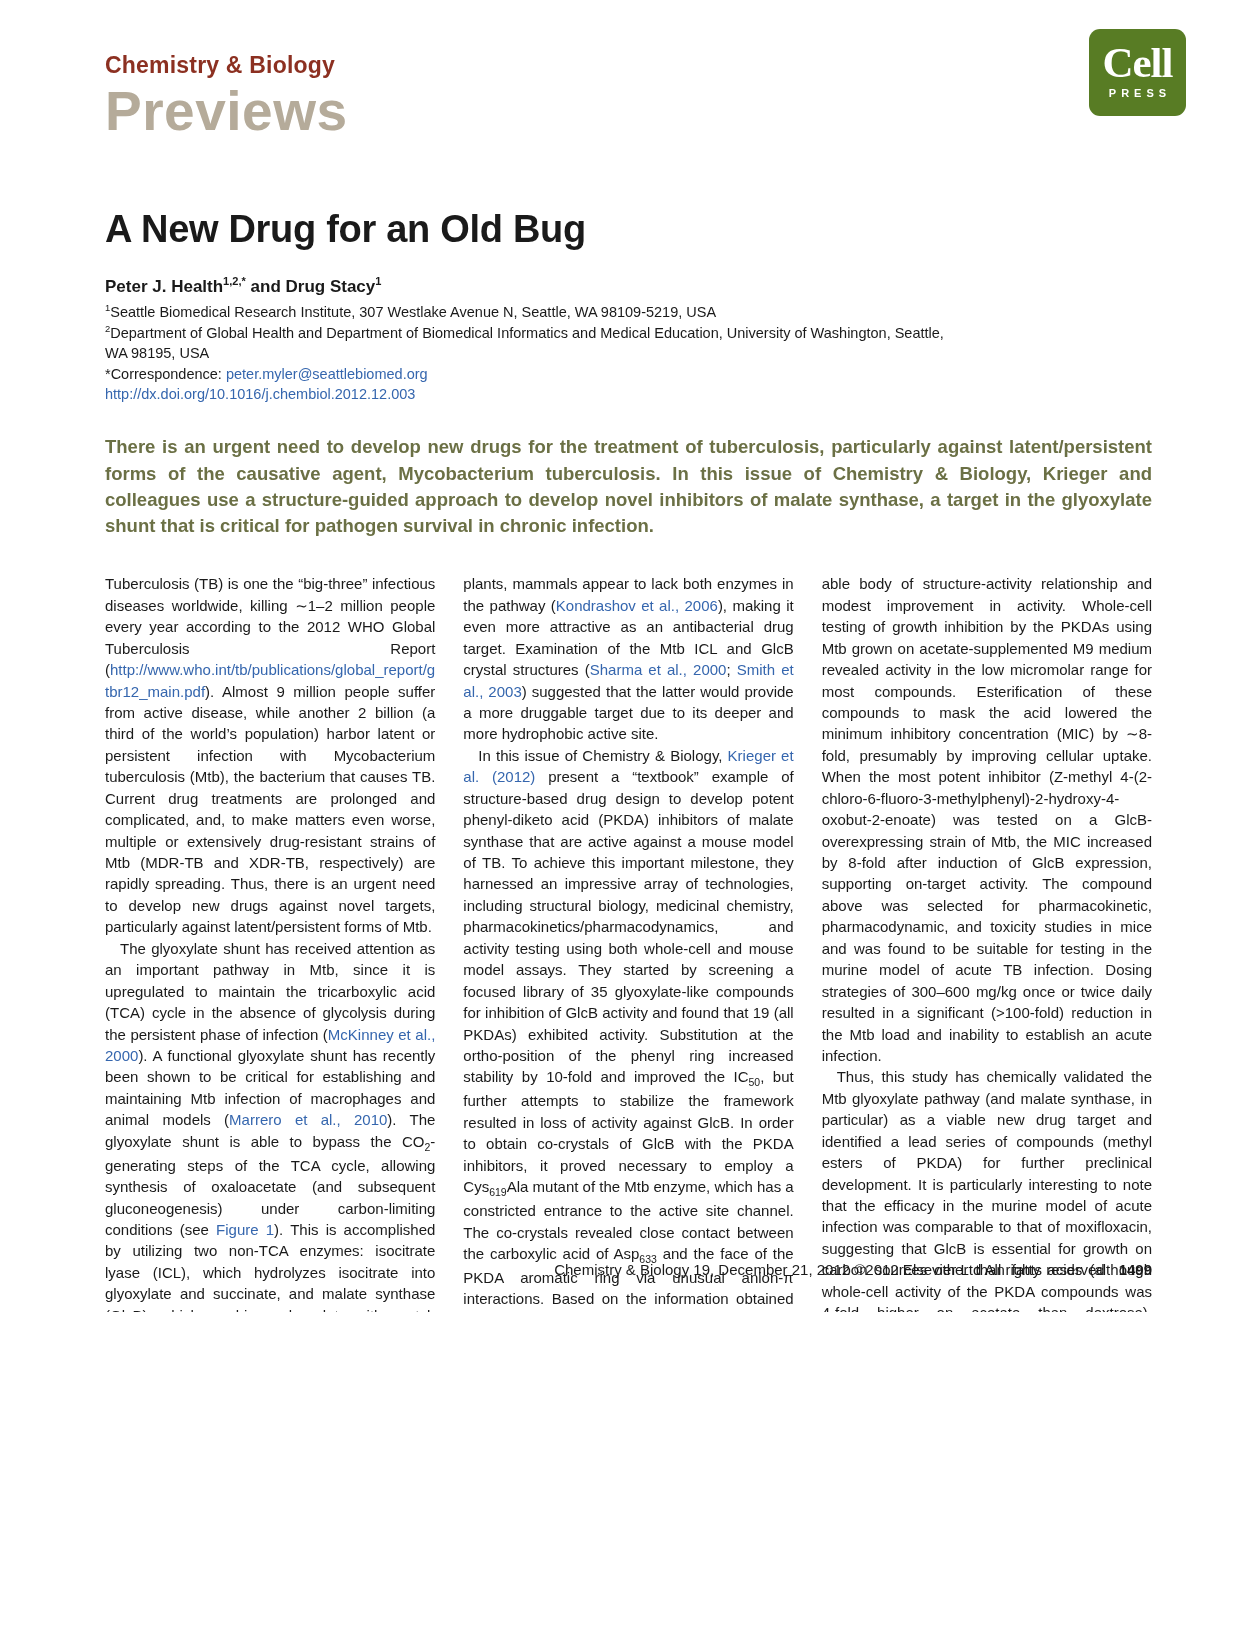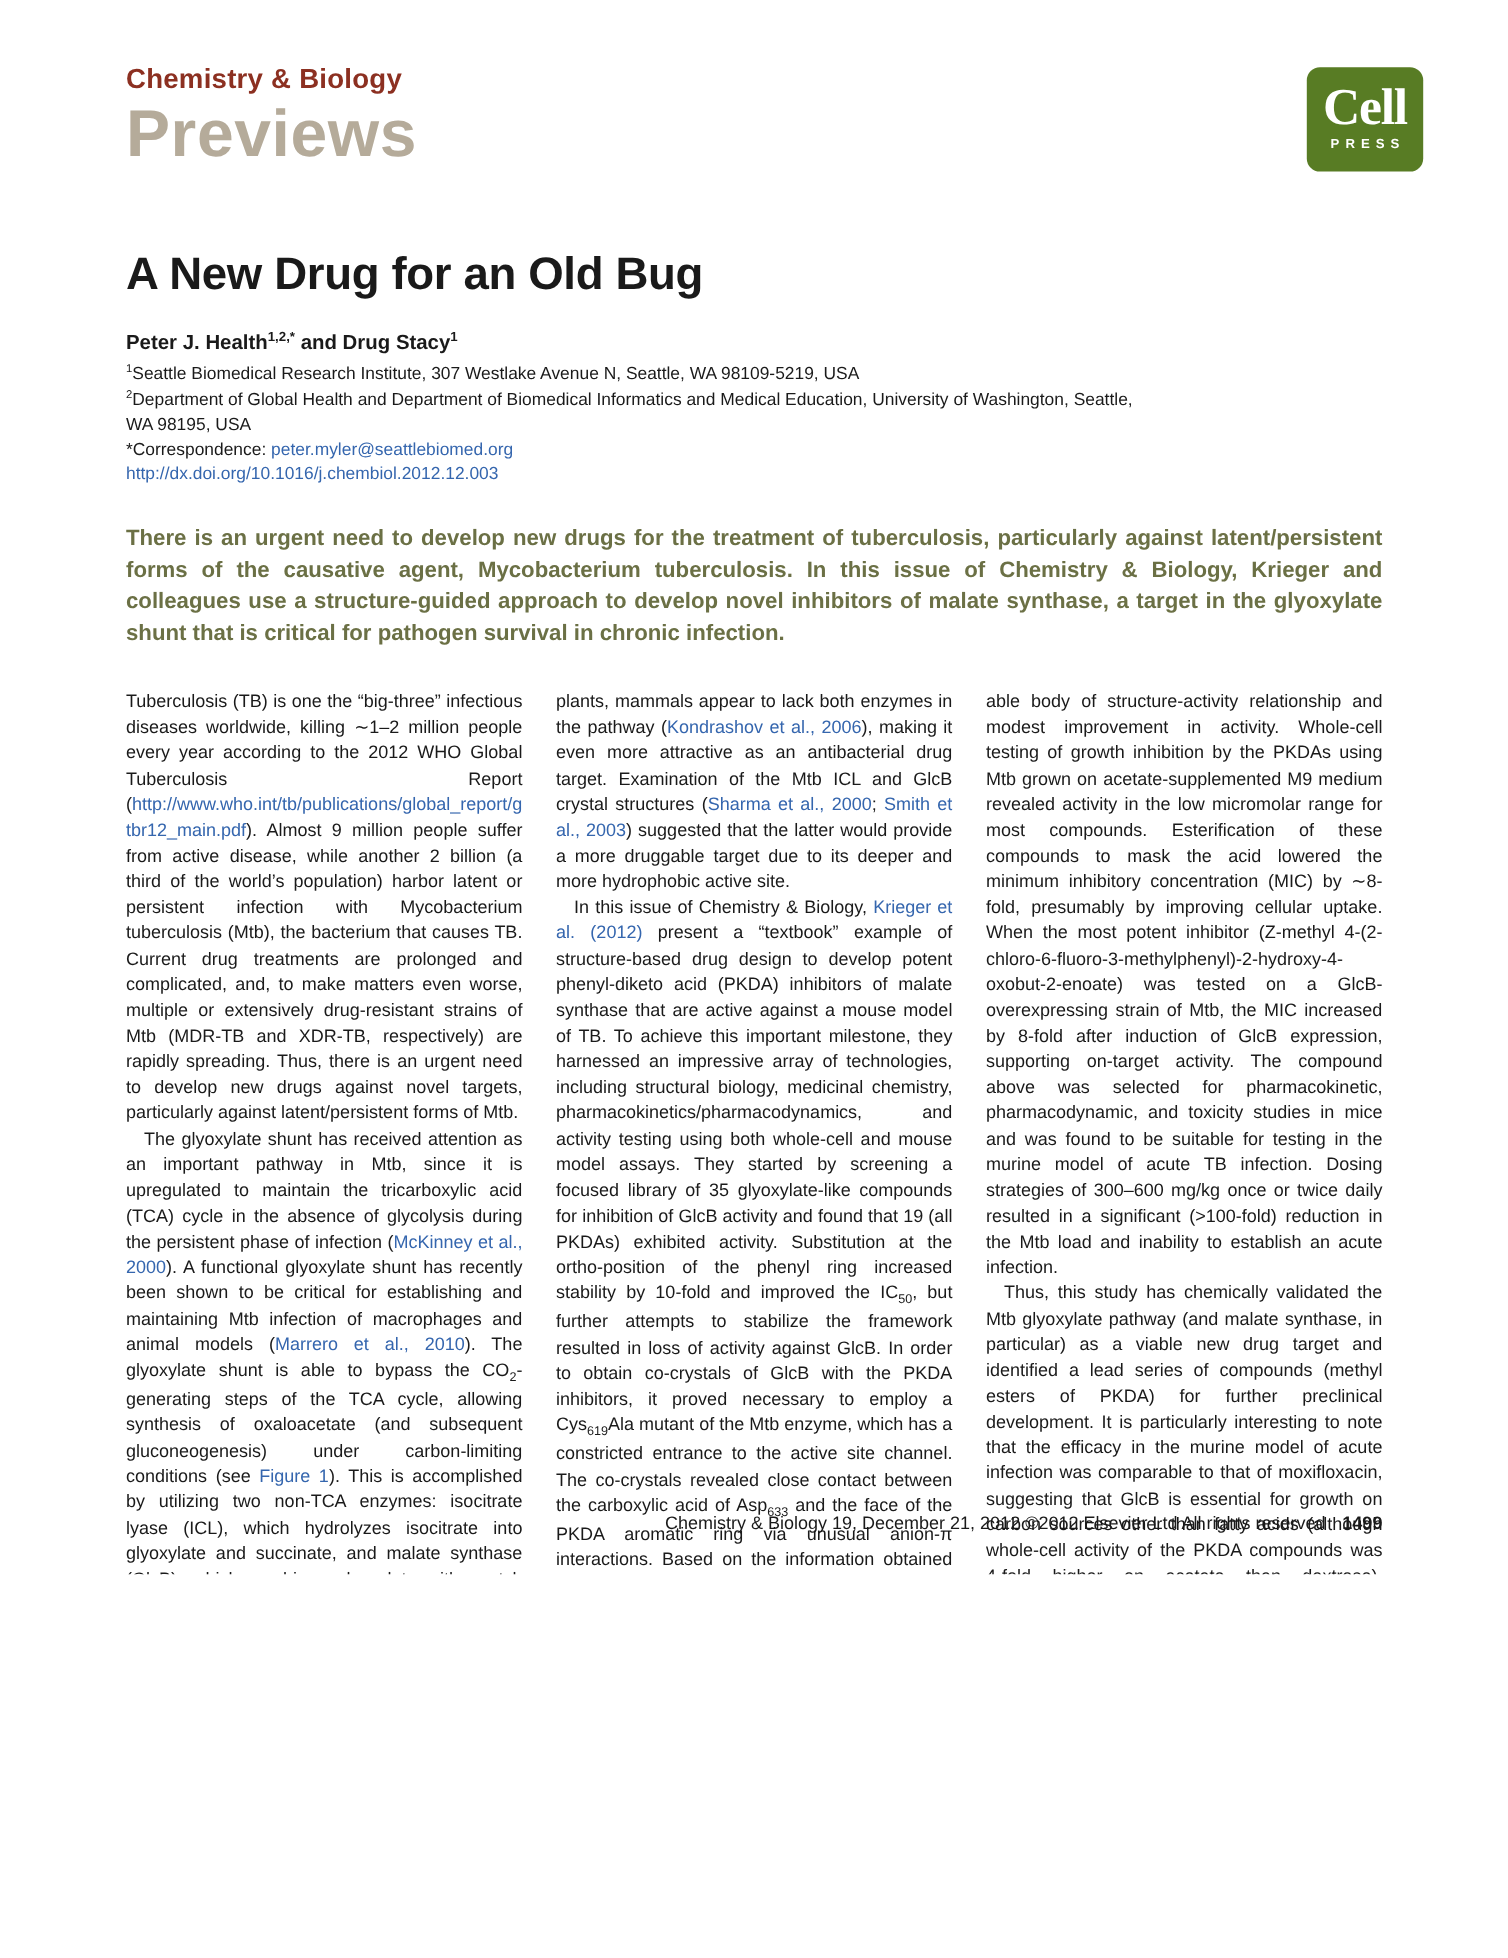--- a/index.html
+++ b/index.html
@@ -9,21 +9,21 @@
   }
   *{margin:0;padding:0;box-sizing:border-box;}
   html,body{background:#ffffff;}
   body{font-family:"Liberation Sans", sans-serif;color:var(--c-ink);}
   .page{position:relative;width:1257px;height:1312px;background:#fff;
         padding:52px 105px 0 105px;overflow:hidden;}
 
   
   .journal-name{font-size:23px;font-weight:bold;color:var(--c-brand);letter-spacing:.2px;}
   .section-name{font-size:55px;font-weight:bold;color:var(--c-previews);letter-spacing:.5px;margin-top:2px;line-height:1.1;}
-  .cell-logo{position:absolute;top:56px;right:71px;width:97px;height:87px;background:var(--c-green);
+  .cell-logo{position:absolute;top:29px;right:71px;width:97px;height:87px;background:var(--c-green);
              border-radius:11px;color:#fff;text-align:center;padding-top:12px;}
   .logo-main{font-family:"Liberation Serif", serif;font-weight:bold;font-size:43px;line-height:44px;letter-spacing:-1px;}
   .logo-sub{font-size:11px;font-weight:bold;letter-spacing:5px;margin-top:2px;text-indent:5px;}
 
   
   h1.title{font-size:38px;font-weight:bold;letter-spacing:-.3px;margin-top:66px;}
   .authors{margin-top:24px;font-size:17px;font-weight:bold;}
   .meta{margin-top:5px;font-size:14.5px;line-height:1.4;}
 
   

